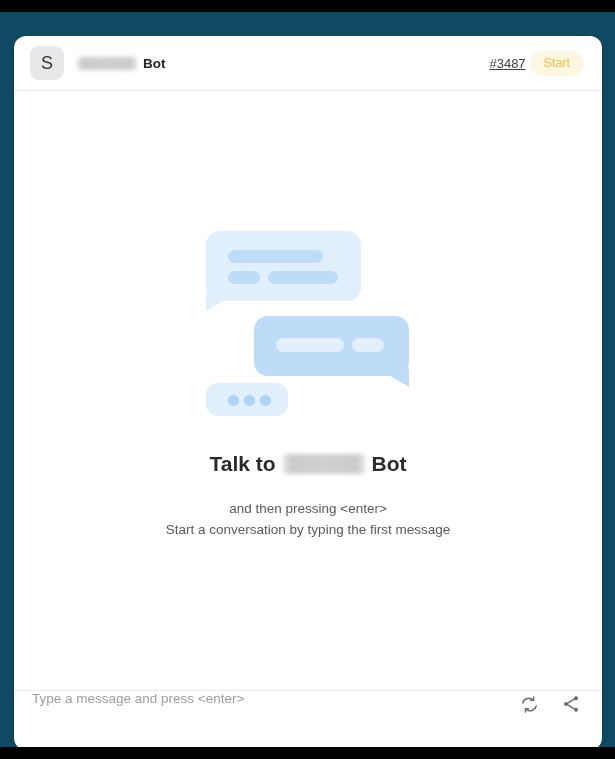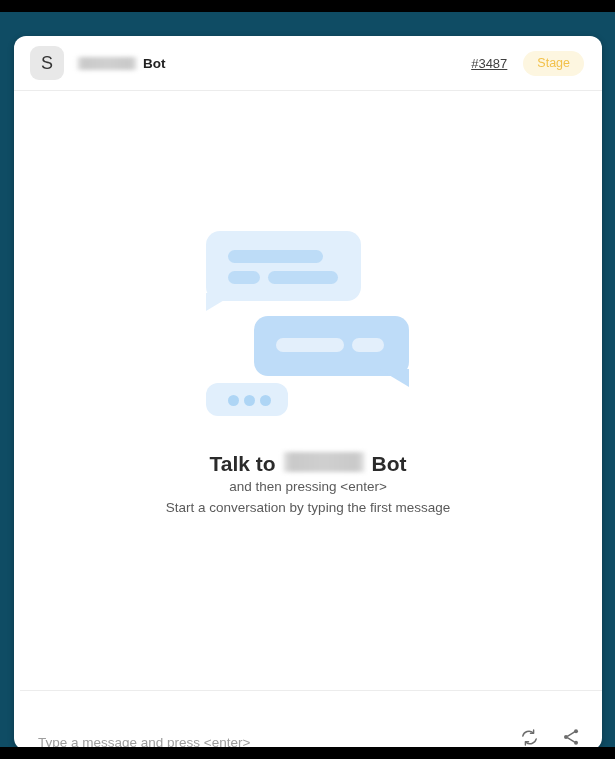--- a/index.html
+++ b/index.html
@@ -115,21 +115,21 @@
   }
   #bot-timestamp {
     font-size: 12px;
     color: #666666;
     line-height: 14px;
     margin-top: 3px;
   }
   #header-right {
     display: flex;
     align-items: center;
-    gap: 16px;
+    gap: 4px;
     flex: 0 0 auto;
   }
   #ticket-link {
     font-size: 13px;
     color: #3f3f3f;
     text-decoration: underline;
     cursor: pointer;
   }
   #stage-badge {
     font-size: 12.5px;
@@ -231,51 +231,50 @@
     height: 11px;
     border-radius: 50%;
     background: #aed5f5;
   }
   #dot-one { left: 22px; }
   #dot-two { left: 38px; }
   #dot-three { left: 54px; }
 
   #empty-heading {
     display: flex;
-    align-items: flex-start;
+    align-items: center;
     justify-content: center;
     font-size: 21px;
     font-weight: bold;
     color: #2b2b2b;
     line-height: 24px;
-    margin-bottom: 0;
+    margin-bottom: 22px;
   }
   #heading-redaction {
     width: 82px;
     height: 20px;
     margin: 0 7px;
   }
   #empty-subtitle {
     font-size: 13.5px;
     color: #5a5a5a;
     line-height: 21px;
     text-align: center;
     max-width: 340px;
   }
 
   
   #chat-footer {
     flex: 0 0 60px;
     height: 60px;
     border-top: 1px solid #ececec;
     display: flex;
-    align-items: flex-end;
+    align-items: flex-start;
     padding: 0 18px 0 18px;
     box-sizing: border-box;
-    margin-left: 6px;
   }
   #message-input {
     flex: 1 1 auto;
     border: none;
     outline: none;
     font-family: "Liberation Sans", sans-serif;
     font-size: 13.5px;
     color: #2b2b2b;
     background: transparent;
     padding: 0;
@@ -311,21 +310,21 @@
 
       <div id="header-text">
         <div id="bot-title-line">
           <span id="header-redaction" class="redaction"></span>
           <span>Bot</span>
         </div>
       </div>
 
       <div id="header-right">
         <span id="ticket-link">#3487</span>
-        <span id="stage-badge">Stage</span>
+        <span id="stage-badge">Start</span>
       </div>
 
     </div>
 
     <div id="chat-body">
 
       <div id="empty-illustration">
         <div id="bubble-one"></div>
         <div id="bubble-one-tail"></div>
         <div id="bubble-one-bar-a" class="bar"></div>

